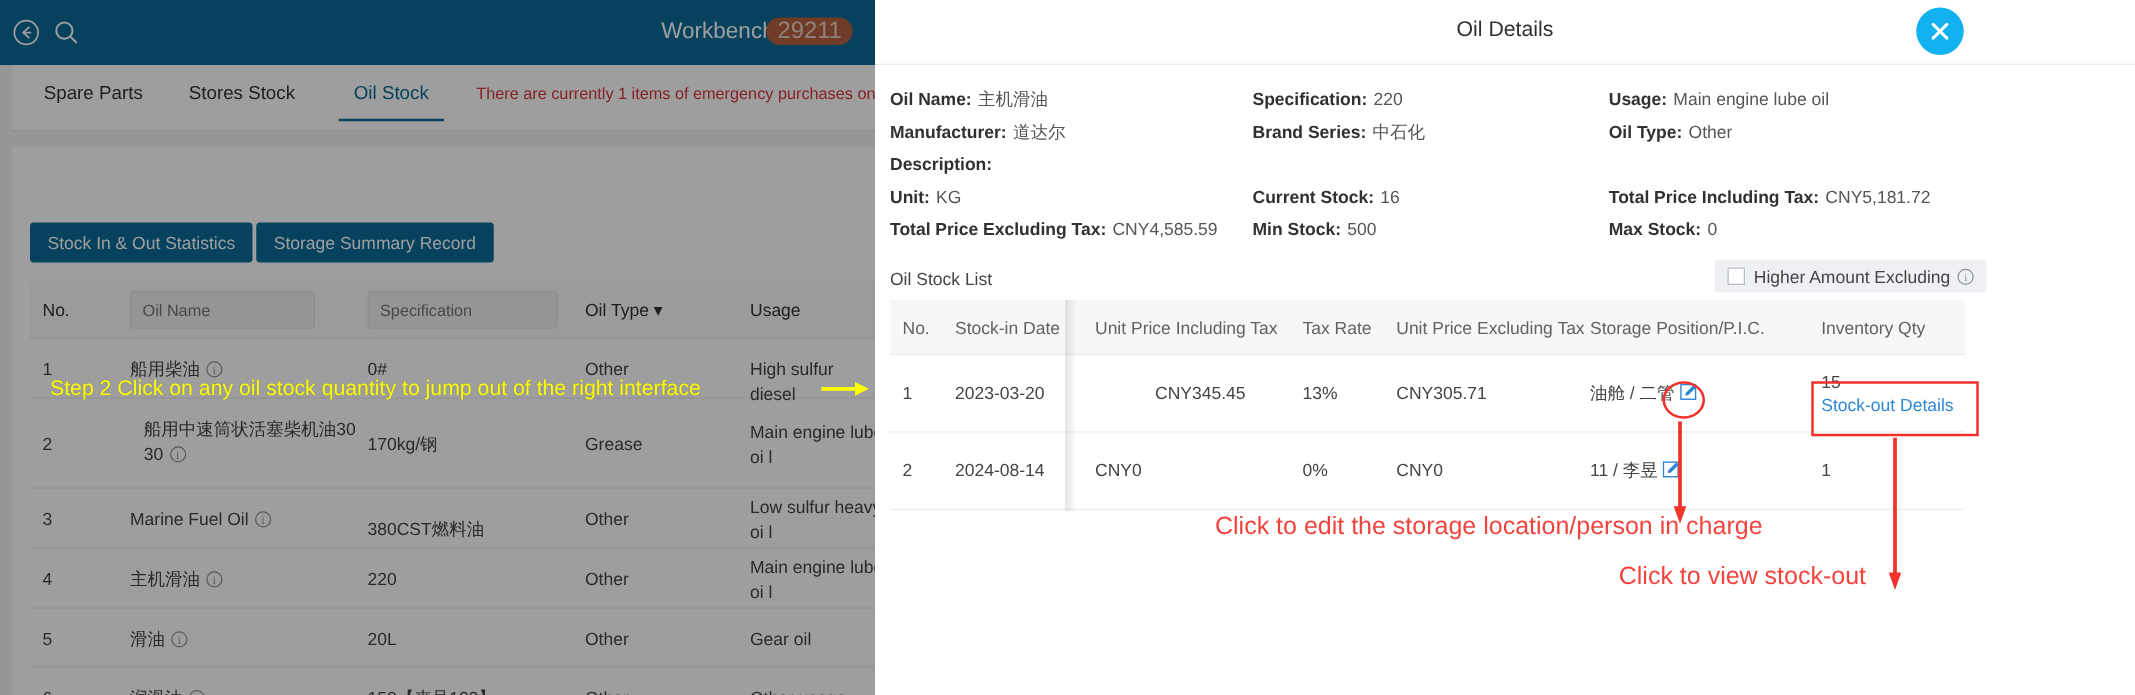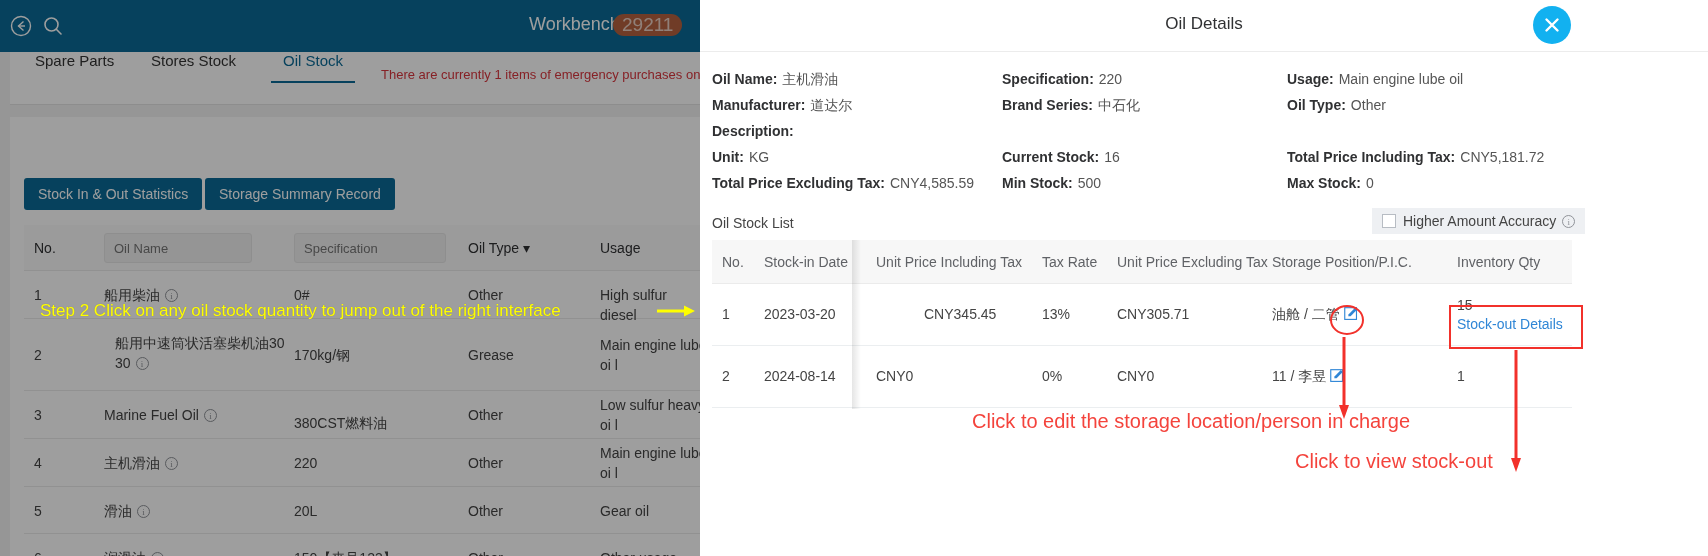--- a/index.html
+++ b/index.html
@@ -49,21 +49,21 @@
     width: 700px; height: 504px;
     background: #f2f2f2;
   }
   #tabbar {
     position: absolute; left: 10px; top: 0;
     width: 690px; height: 53px;
     background: #fff;
     border-bottom: 1px solid #e4e4e4;
   }
   .tab {
-    position: absolute; top: 0;
+    position: absolute; top: 14px;
     font-size: 15px; color: #333;
     white-space: nowrap;
   }
   .tab.active { color: #0a6a96; }
   .tab.active::after {
     content: ""; position: absolute;
     left: -12px; right: -12px; bottom: -14px;
     height: 2px; background: #0a6a96;
   }
   #tab-spare { left: 25px; }
@@ -397,21 +397,21 @@
       </div>
       <div class="info-item" style="left:587px;top:123px;">
         <span class="lbl">Max Stock:</span><span class="val">0</span>
       </div>
     </div>
 
     <span id="list-label">Oil Stock List</span>
 
     <div id="acc-box">
       <span class="cb"></span>
-      <span class="txt">Higher Amount Accuracy</span>
+      <span class="txt">Higher Amount Excluding</span>
       <span class="ic">i</span>
     </div>
 
     <div id="stock-table">
       <div class="st-header">
         <span class="st-hcell" style="left:10px;">No.</span>
         <span class="st-hcell" style="left:52px;">Stock-in Date</span>
         <span class="st-hcell" style="left:164px;">Unit Price Including Tax</span>
         <span class="st-hcell" style="left:330px;">Tax Rate</span>
         <span class="st-hcell" style="left:405px;">Unit Price Excluding Tax</span>

